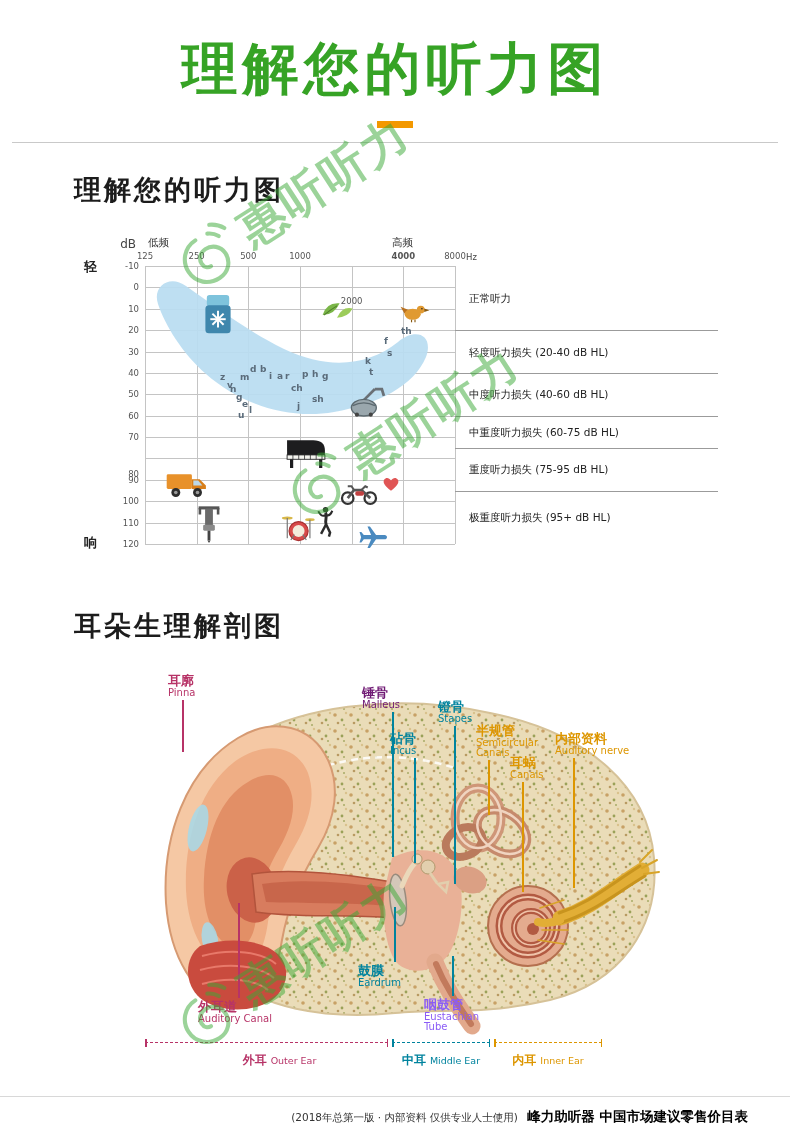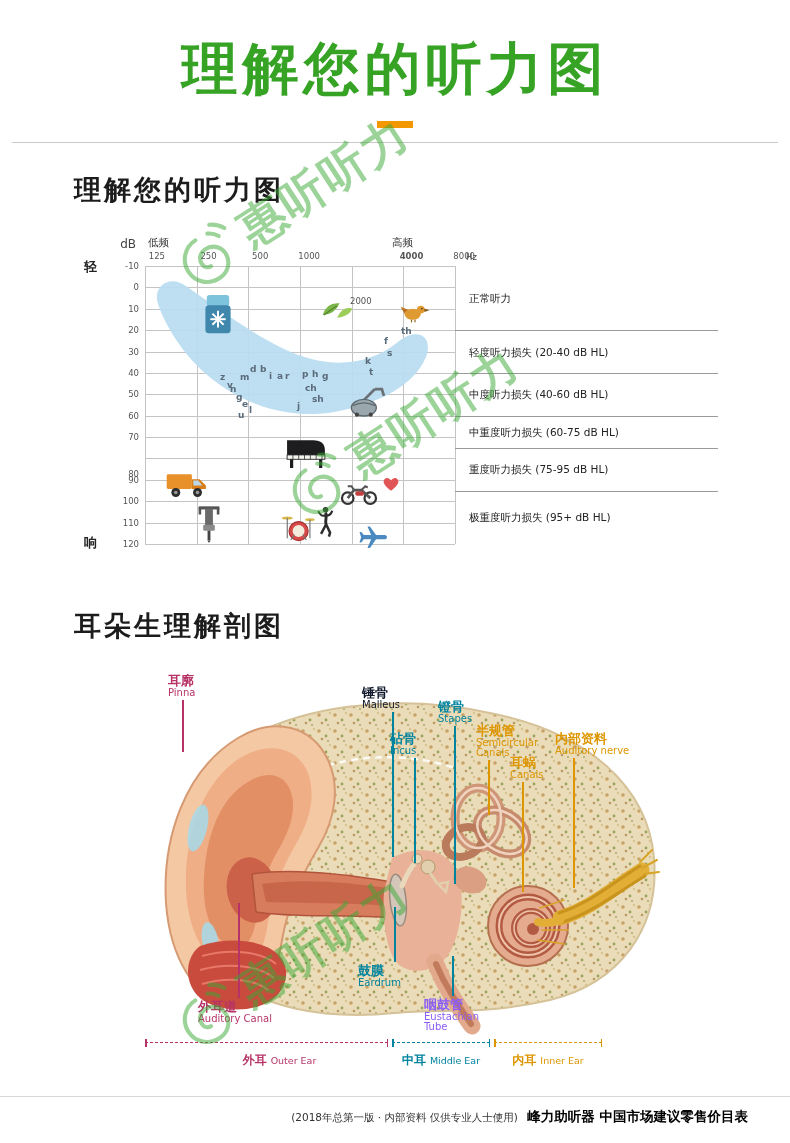--- a/index.html
+++ b/index.html
@@ -15,21 +15,21 @@
     letter-spacing:3px;font-weight:600}
   #ag-heading{top:172px}
   #an-heading{top:608px}
 
   
   .audiogram{position:absolute;left:70px;top:234px;width:660px;height:336px}
   .ag-hline{position:absolute;height:1px;background:#c4c4c4}
   .ag-sep{position:absolute;height:1px;background:#9b9b9b}
   .ag-vline{position:absolute;width:1px;background:#c4c4c4}
   .ag-dblabel{position:absolute;width:32px;text-align:right;font-size:8.5px;color:#555;line-height:10px}
-  .ag-flabel{position:absolute;width:40px;text-align:right;font-size:8.5px;color:#555}
+  .ag-flabel{position:absolute;width:40px;text-align:center;font-size:8.5px;color:#555}
   .ag-corner{position:absolute;font-size:12px;color:#444}
   .ag-zh{font-size:10.5px;color:#333}
   .ag-soft{position:absolute;font-size:13px;color:#222;font-weight:600}
   .ag-cat{position:absolute;font-size:10.5px;color:#222;white-space:nowrap}
   .ag-letter{position:absolute;font-size:9px;font-weight:bold;color:#5a6b7a;z-index:4}
   .banana{position:absolute;left:0;top:0;z-index:2;pointer-events:none}
   .ag-icon{position:absolute;z-index:3}
   .ag-icon svg{width:100%;height:100%;display:block}
 
   
@@ -270,21 +270,21 @@
     <span class="ag-letter" style="left: 166px; top: 158px;">g</span>
     <span class="ag-letter" style="left: 172px; top: 165px;">e</span>
     <span class="ag-letter" style="left: 179px; top: 171px;">l</span>
     <span class="ag-letter" style="left: 168px; top: 176px;">u</span>
     <span class="ag-letter" style="left: 199px; top: 137px;">i</span>
     <span class="ag-letter" style="left: 207px; top: 137px;">a</span>
     <span class="ag-letter" style="left: 215px; top: 137px;">r</span>
     <span class="ag-letter" style="left: 232px; top: 135px;">p</span>
     <span class="ag-letter" style="left: 242px; top: 135px;">h</span>
     <span class="ag-letter" style="left: 252px; top: 137px;">g</span>
-    <span class="ag-letter" style="left: 235px; top: 149px;">ch</span>
+    <span class="ag-letter" style="left: 221px; top: 149px;">ch</span>
     <span class="ag-letter" style="left: 242px; top: 160px;">sh</span>
     <span class="ag-letter" style="left: 227px; top: 167px;">j</span>
     <span class="ag-letter" style="left: 295px; top: 122px;">k</span>
     <span class="ag-letter" style="left: 299px; top: 133px;">t</span>
     <span class="ag-letter" style="left: 314px; top: 102px;">f</span>
     <span class="ag-letter" style="left: 317px; top: 114px;">s</span>
     <span class="ag-letter" style="left: 331px; top: 92px;">th</span>
   </div>
 
 <div class="section-heading" id="an-heading">耳朵生理解剖图</div>
@@ -347,21 +347,21 @@
     <g fill="none" stroke-linecap="round">
       <path d="M295 284 C305 310 318 328 332 348" stroke="#e2a98c" stroke-width="17"></path>
       <path d="M296 286 C306 310 319 328 331 346" stroke="#c27a5c" stroke-width="6"></path>
     </g>
   </svg>
 <div class="an-label" style="left: 28px; top: 6px; color: rgb(183, 51, 103);">
       <div class="an-zh">耳廓</div>
       <div class="an-en">Pinna</div>
       <div class="an-line" style="left: 14px; height: 52px; background: rgb(183, 51, 103); top: calc(100% + 2px);"></div>
     </div>
-    <div class="an-label" style="left: 222px; top: 18px; color: #0f172a;">
+    <div class="an-label" style="left: 222px; top: 18px; color: #701a75;">
       <div class="an-zh">锤骨</div>
       <div class="an-en">Malleus</div>
       <div class="an-line" style="left: 30px; height: 145px; background: rgb(0, 131, 158); top: calc(100% + 2px);"></div>
     </div>
     <div class="an-label" style="left: 298px; top: 32px; color: rgb(0, 131, 158);">
       <div class="an-zh">镫骨</div>
       <div class="an-en">Stapes</div>
       <div class="an-line" style="left: 16px; height: 158px; background: rgb(0, 131, 158); top: calc(100% + 2px);"></div>
     </div>
     <div class="an-label" style="left: 250px; top: 64px; color: rgb(0, 131, 158);">

